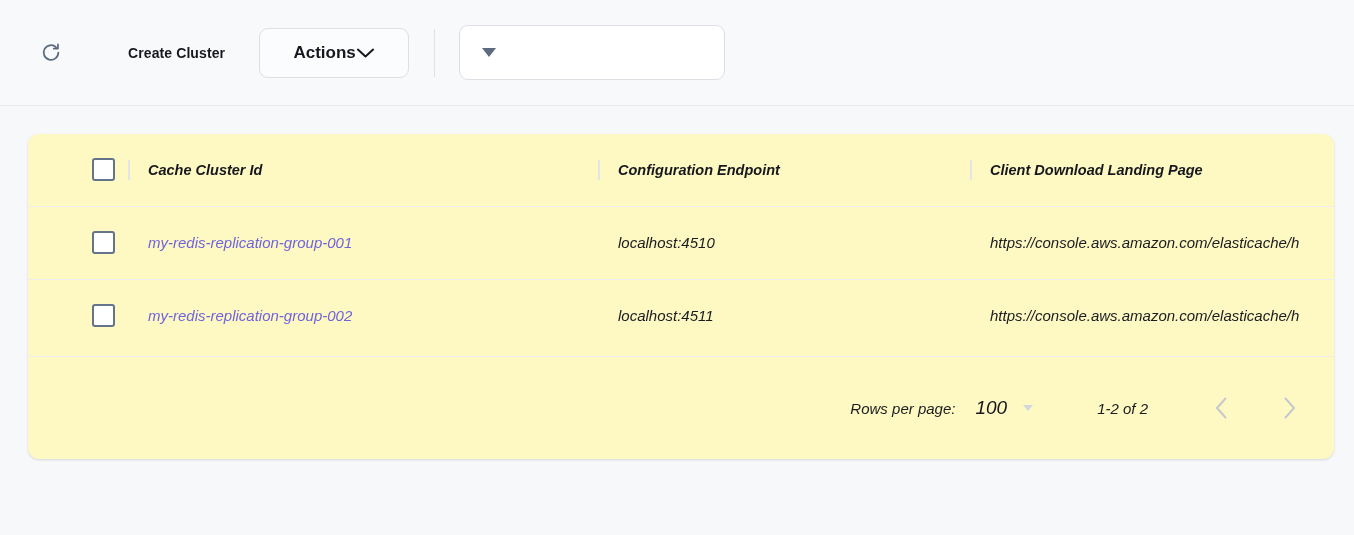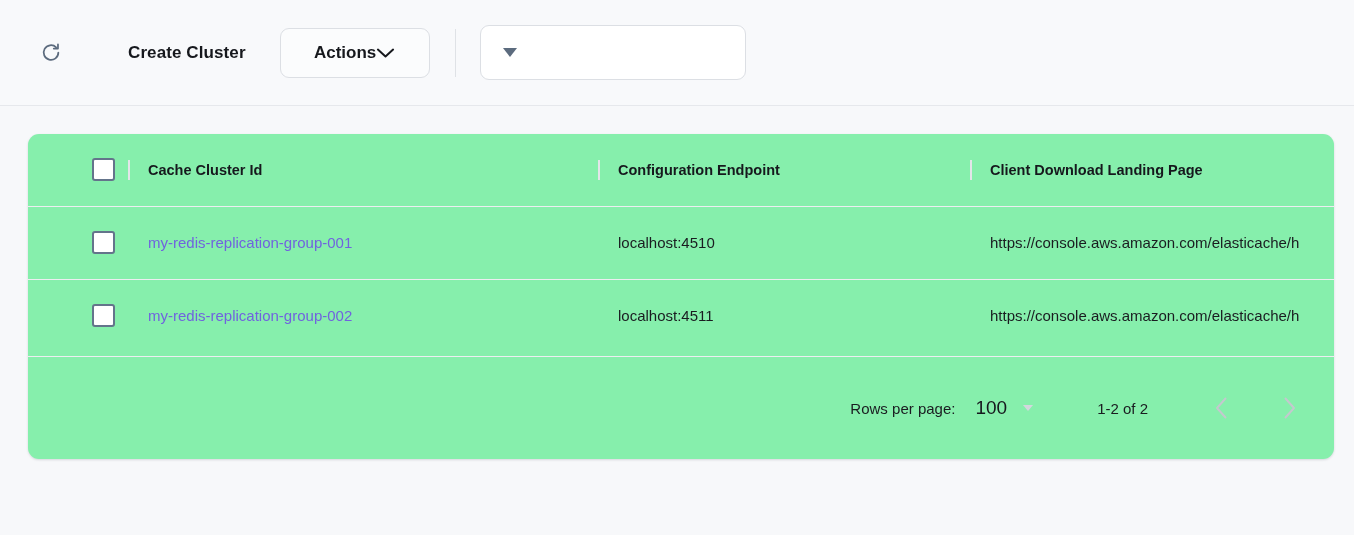--- a/index.html
+++ b/index.html
@@ -43,21 +43,21 @@
     align-items: center;
     justify-content: center;
     cursor: pointer;
     border-radius: 50%;
     padding: 0;
   }
   .refresh-btn svg { display: block; }
 
   .create-link {
     margin-left: 60px;
-    font-size: 17px;
+    font-size: 14px;
     font-weight: 700;
     color: #16181d;
     white-space: nowrap;
     cursor: pointer;
     letter-spacing: 0.1px;
   }
 
   .actions-btn {
     margin-left: 34px;
     height: 50px;
@@ -146,25 +146,26 @@
     color: #16181d;
   }
 
   
   .content {
     padding: 28px 20px 0 28px;
   }
   .card {
     width: 1306px;
     height: 325px;
-    background: #86efac;
+    background: #fef9c3;
     border-radius: 11px;
     box-shadow: 0 1px 3px rgba(16,24,40,0.09), 0 1px 2px rgba(16,24,40,0.05);
     overflow: hidden;
     position: relative;
+    font-style: italic;
   }
 
   table.grid {
     width: 100%;
     border-collapse: collapse;
     table-layout: fixed;
   }
   table.grid col.c-check { width: 96px; }
   table.grid col.c-id    { width: 470px; }
   table.grid col.c-ep    { width: 372px; }

